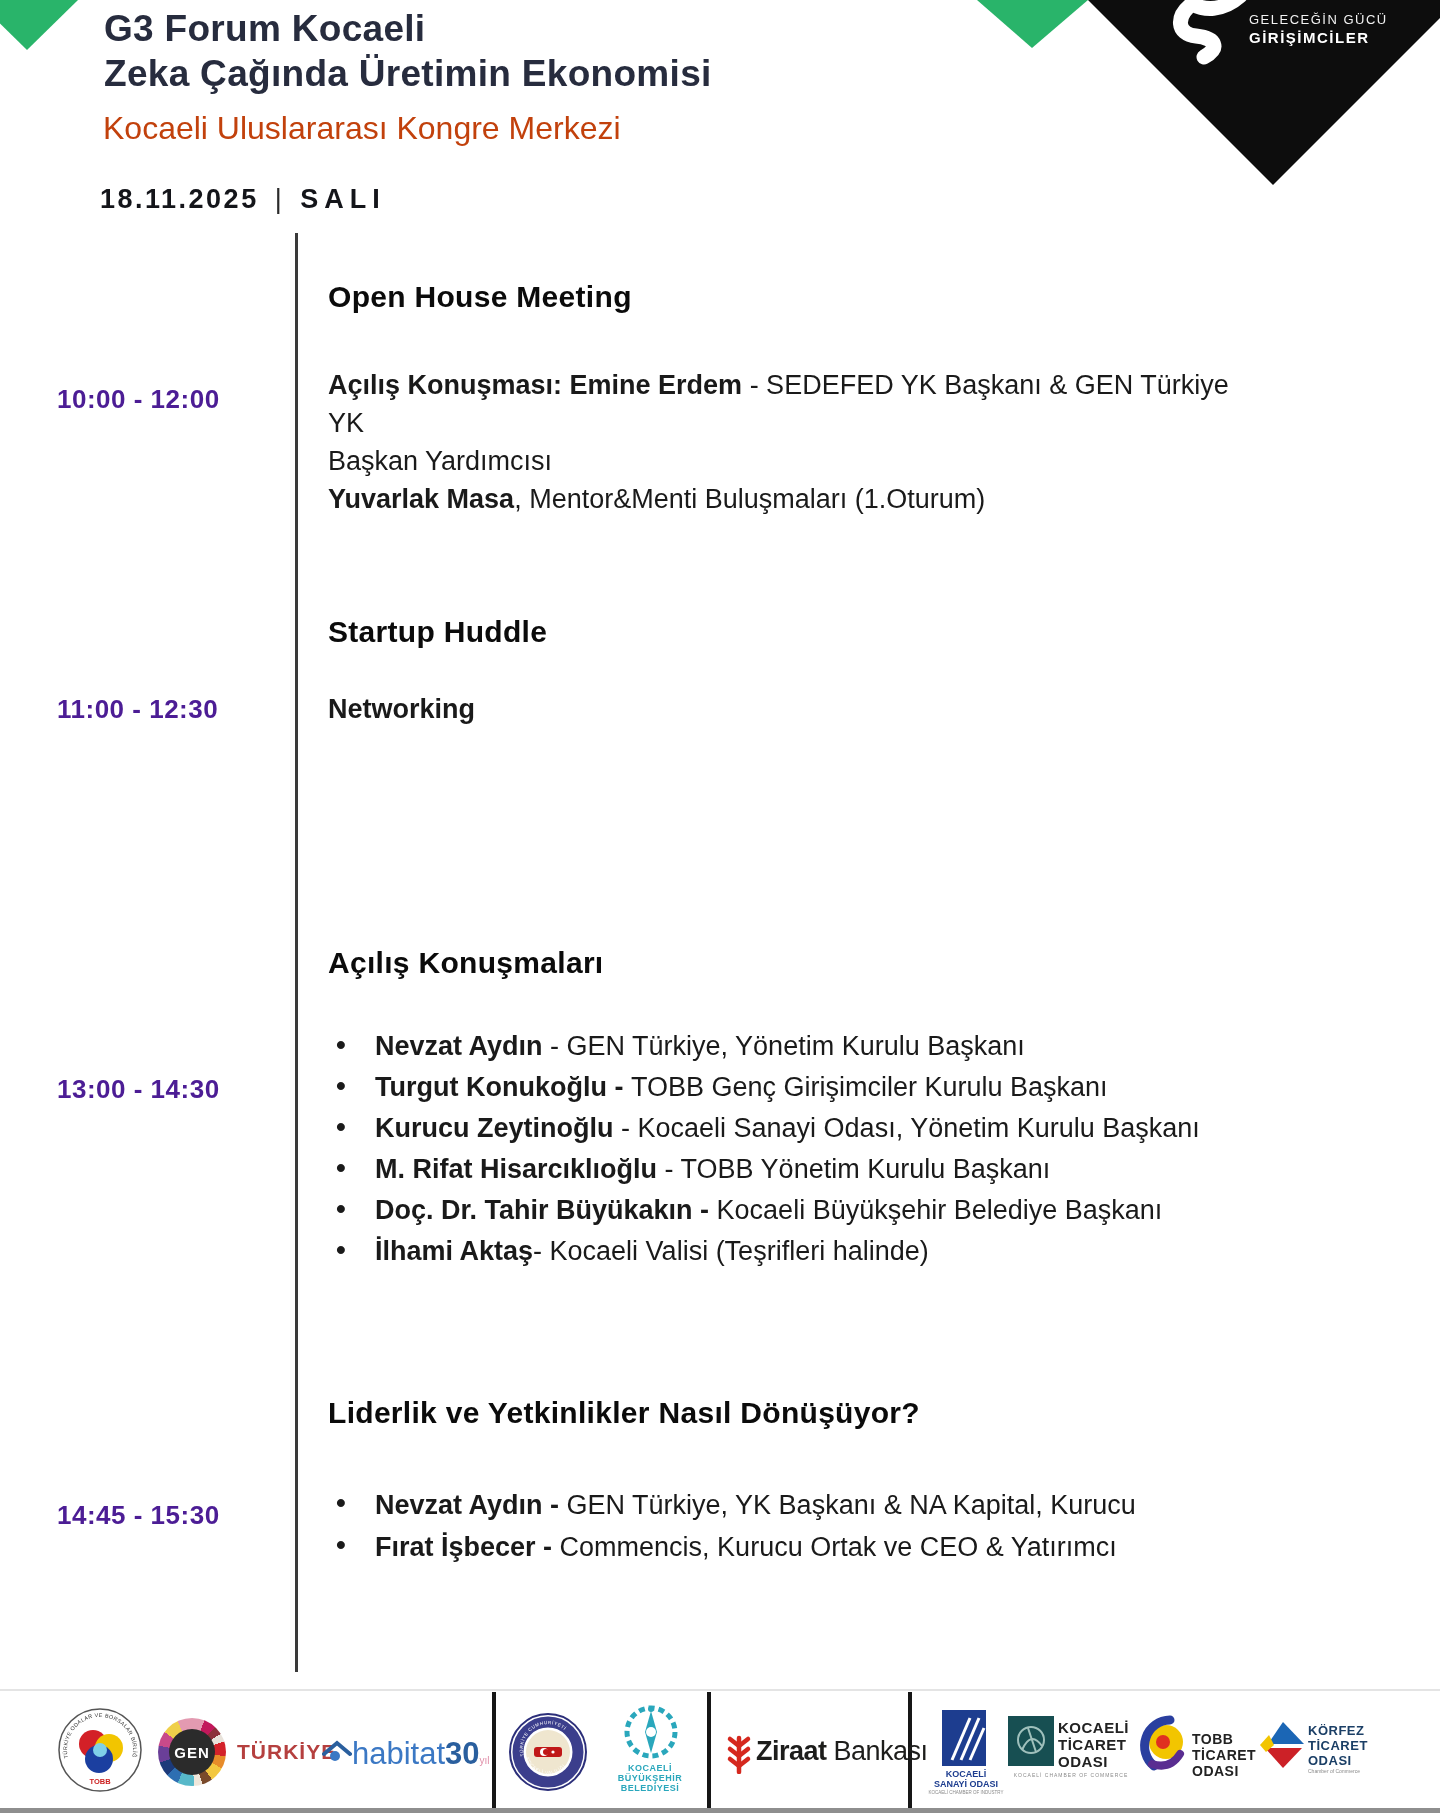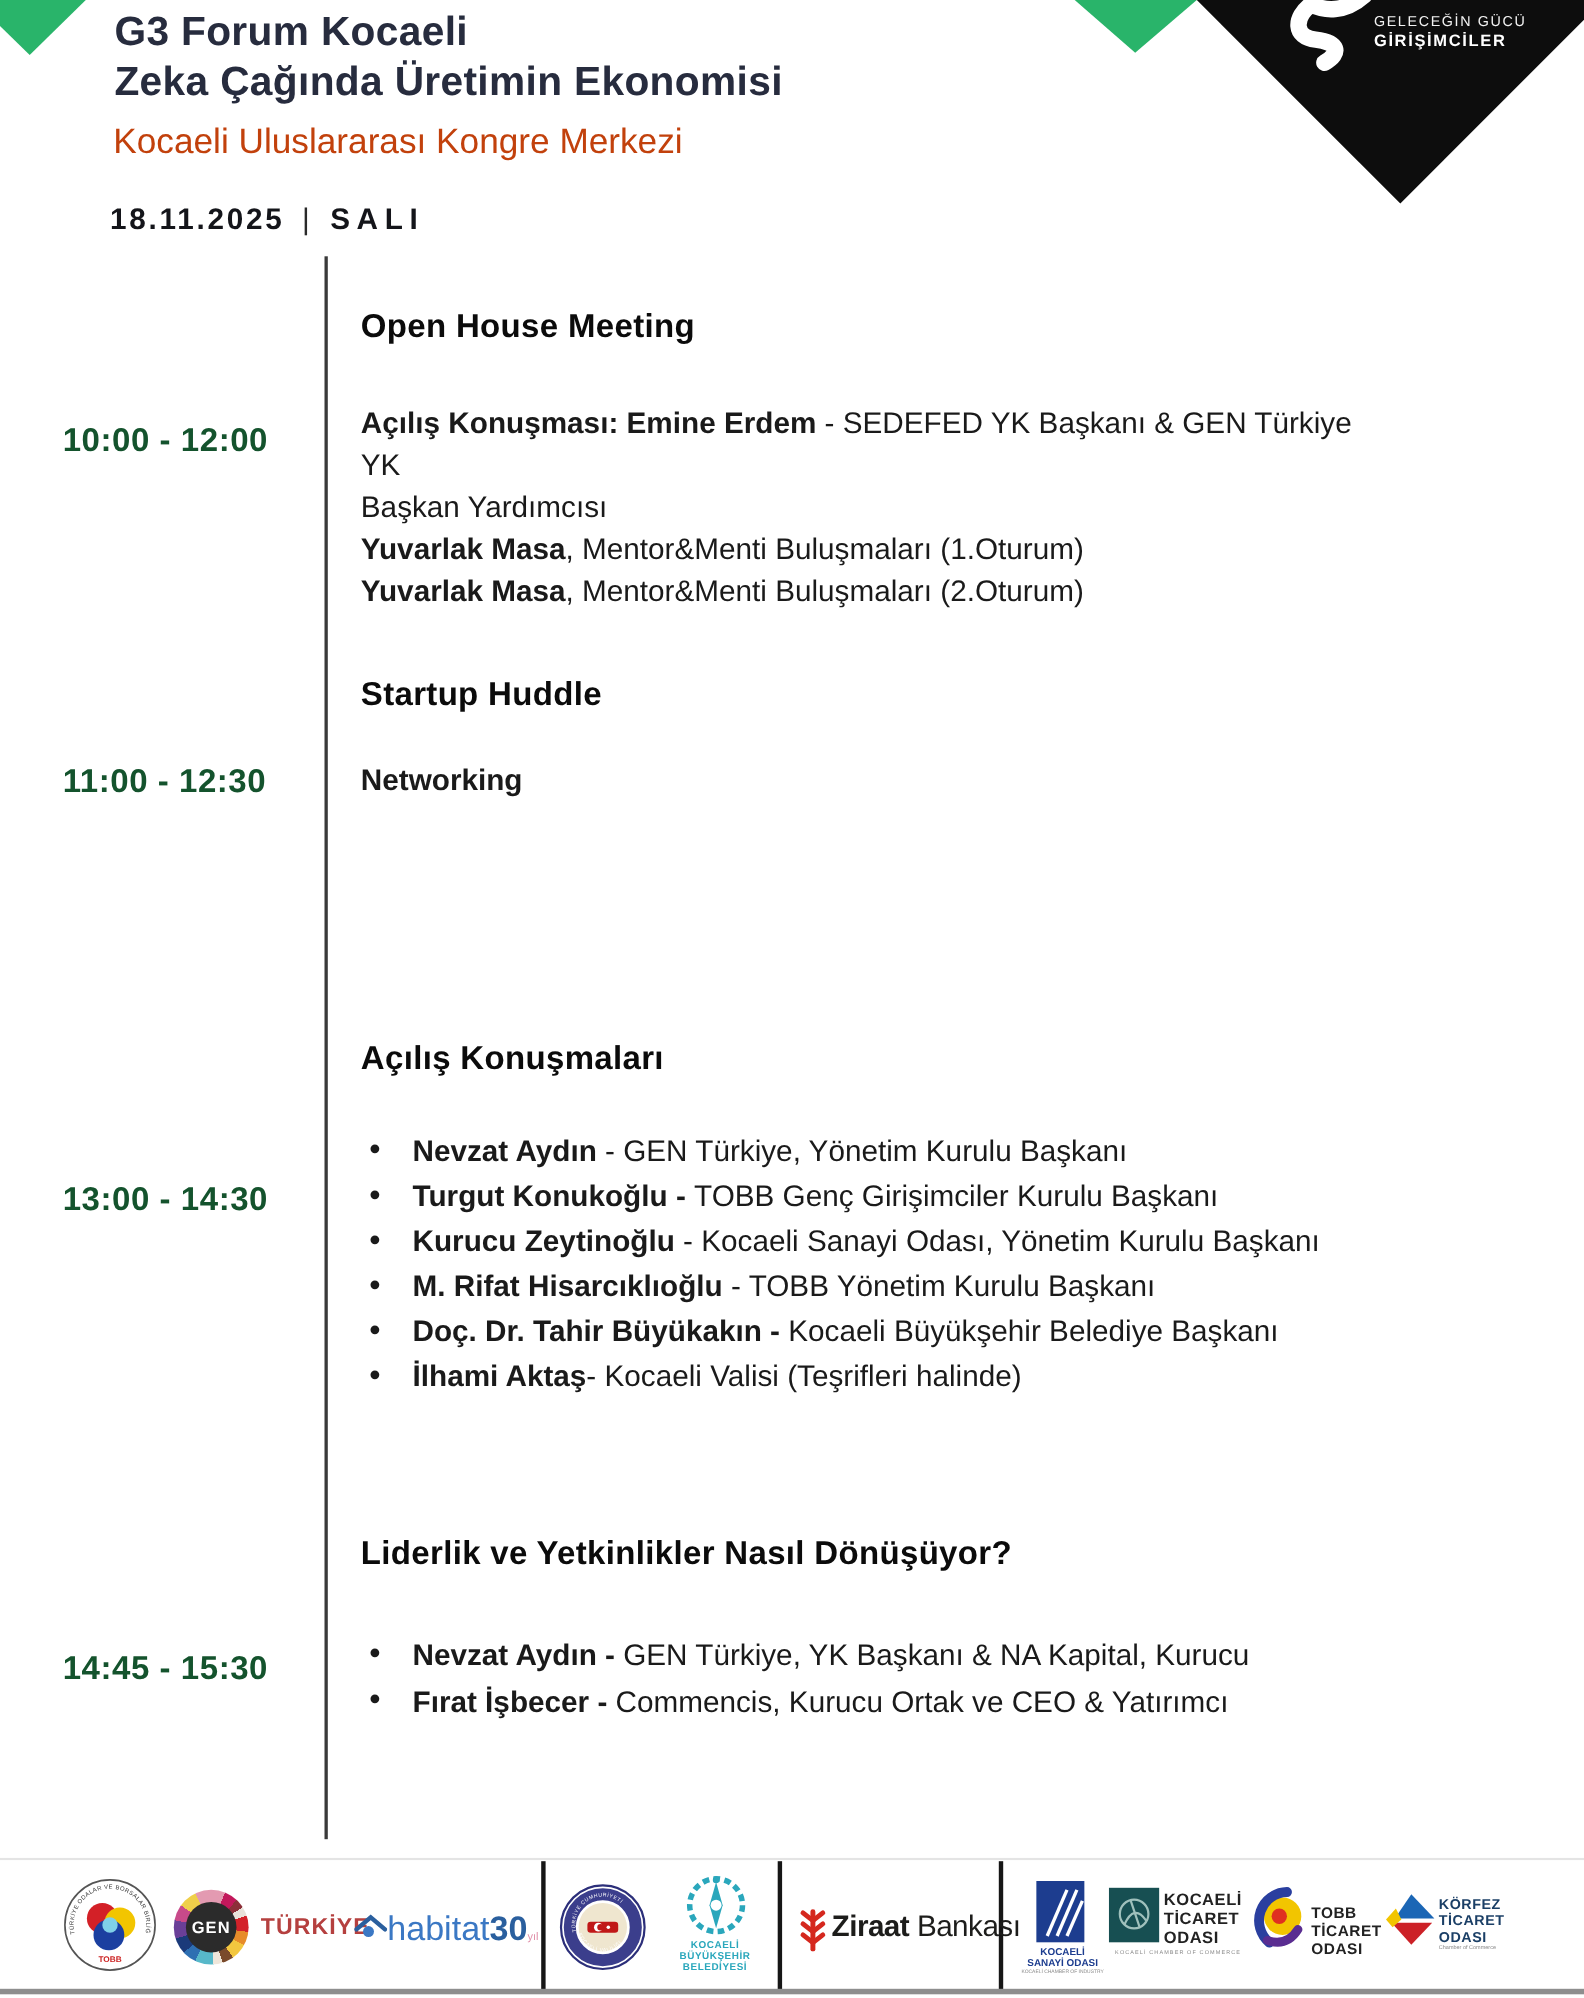--- a/index.html
+++ b/index.html
@@ -11,21 +11,21 @@
   .title{left:104px;font-size:37px;font-weight:700;color:#272c3e;letter-spacing:.3px;}
   .title1{top:8px;} .title2{top:53px;}
   .venue{left:103px;top:110px;font-size:32px;color:#c2410c;text-align:right;}
   .date-row{left:100px;top:184px;font-size:27px;font-weight:700;color:#14151a;letter-spacing:2.5px;}
   .date-sep{margin:0 16px;font-weight:400;color:#2a2a2a;}
   .date-day{letter-spacing:6px;}
   .badge-t1{left:1249px;top:12px;font-size:13px;color:#f2f2f2;letter-spacing:1.5px;}
   .badge-t2{left:1249px;top:29px;font-size:15px;font-weight:700;color:#ffffff;letter-spacing:1.5px;}
   
   .vline{left:295px;top:233px;width:3px;height:1439px;background:#3a3a3a;}
-  .time{left:57px;font-size:30px;font-weight:700;color:#14532d;letter-spacing:.5px;}
+  .time{left:57px;font-size:26px;font-weight:700;color:#4c1d95;letter-spacing:.5px;}
   .time1{top:384px;} .time2{top:694px;} .time3{top:1074px;} .time4{top:1500px;}
   .stitle{left:328px;font-size:30px;font-weight:700;color:#0b0b0b;letter-spacing:.3px;}
   .stitle1{top:280px;} .stitle2{top:615px;} .stitle3{top:946px;} .stitle4{top:1396px;}
   .content{left:328px;width:935px;font-size:27px;color:#1a1a1a;}
   .content .line{line-height:38px;}
   .content1{top:366px;} .content2{top:690px;}
   .content3{top:1026px;} .content3 .line{line-height:41px;}
   .content4{top:1484px;} .content4 .line{line-height:42px;}
   .content .b{font-weight:700;}
   .bulleted .line{position:relative;padding-left:47px;}
@@ -80,21 +80,20 @@
 <div class="abs badge-t1">GELECEĞİN GÜCÜ</div>
 <div class="abs badge-t2">GİRİŞİMCİLER</div>
 
 <div class="abs vline"></div>
 
 <div class="abs stitle stitle1">Open House Meeting</div>
 <div class="abs time time1">10:00 - 12:00</div>
 <div class="abs content content1">
     <div class="line"><span class="b">Açılış Konuşması: Emine Erdem</span><span> - SEDEFED YK Başkanı &amp; GEN Türkiye YK</span><br><span>Başkan Yardımcısı</span></div>
     <div class="line"><span class="b">Yuvarlak Masa</span><span>, Mentor&amp;Menti Buluşmaları (1.Oturum)</span></div>
-    <div class="line"><span class="b">Yuvarlak Masa</span><span>, Mentor&amp;Menti Buluşmaları (2.Oturum)</span></div>
   </div>
 
 <div class="abs stitle stitle2">Startup Huddle</div>
 <div class="abs time time2">11:00 - 12:30</div>
 <div class="abs content content2">
     <div class="line"><span class="b">Networking</span></div>
   </div>
 
 <div class="abs stitle stitle3">Açılış Konuşmaları</div>
 <div class="abs time time3">13:00 - 14:30</div>

